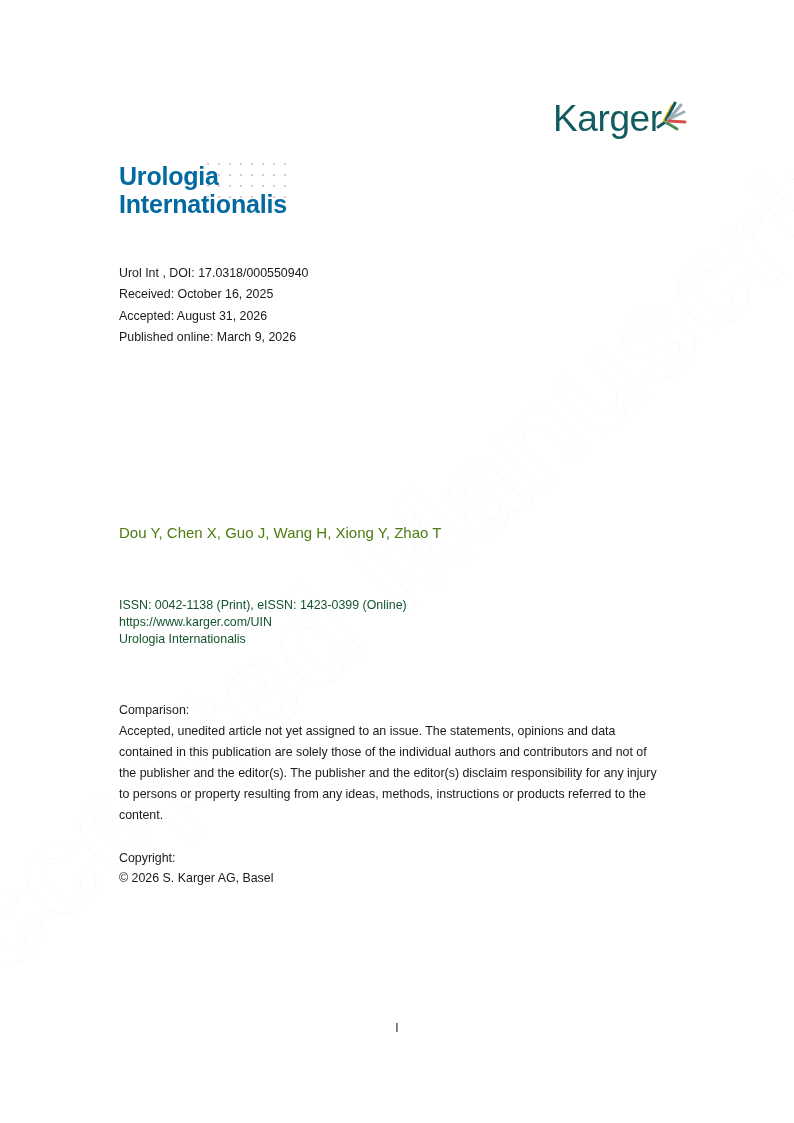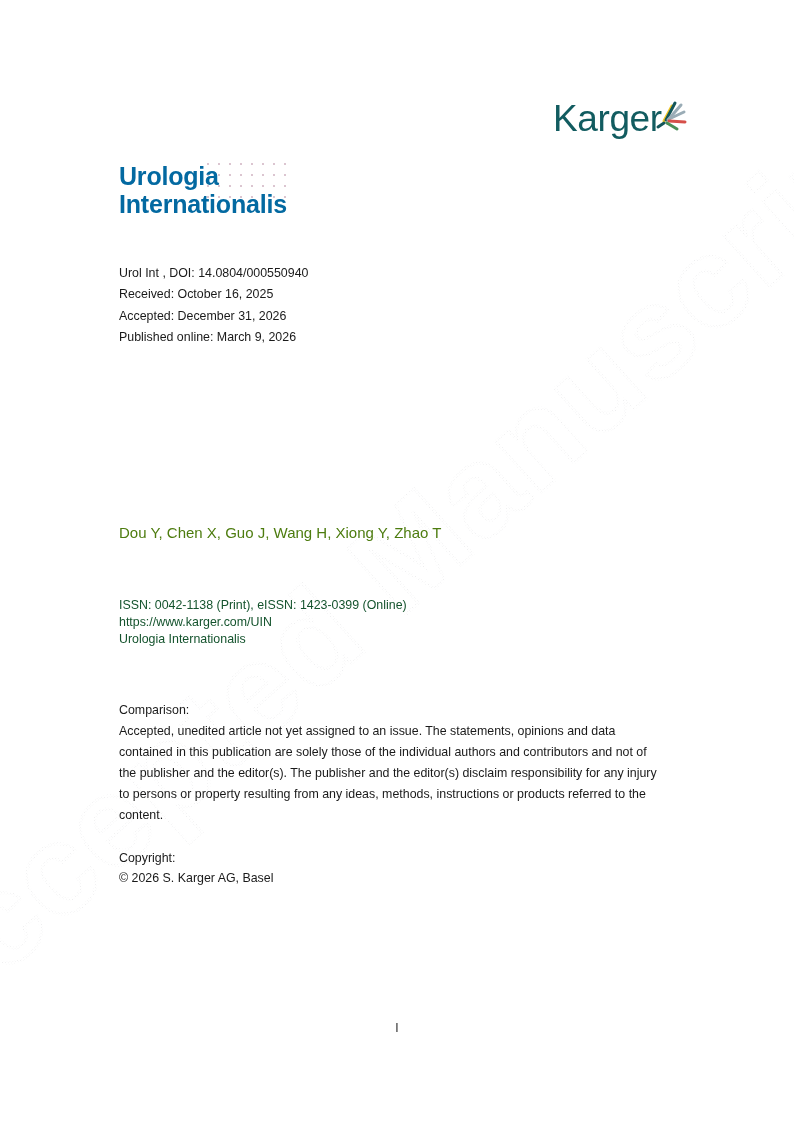--- a/index.html
+++ b/index.html
@@ -234,23 +234,23 @@
     </div>
 
     <div class="dotgrid"></div>
 
     <div class="masthead">
       <div class="masthead-line">Urologia</div>
       <div class="masthead-line">Internationalis</div>
     </div>
 
     <div class="cite-block">
-      <div class="cite-line">Urol Int , DOI: 14.0804/000550940</div>
+      <div class="cite-line">Urol Int , DOI: 17.0318/000550940</div>
       <div class="cite-line">Received: October 16, 2025</div>
-      <div class="cite-line">Accepted: December 31, 2026</div>
+      <div class="cite-line">Accepted: August 31, 2026</div>
       <div class="cite-line">Published online: March 9, 2026</div>
     </div>
 
 
     <div class="authors">Dou Y,  Chen X,  Guo J,  Wang H,  Xiong Y,  Zhao T</div>
 
     <div class="issn-block">
       <div class="issn-line">ISSN: 0042-1138 (Print), eISSN: 1423-0399 (Online)</div>
       <div class="issn-line">https://www.karger.com/UIN</div>
       <div class="issn-line">Urologia Internationalis</div>

